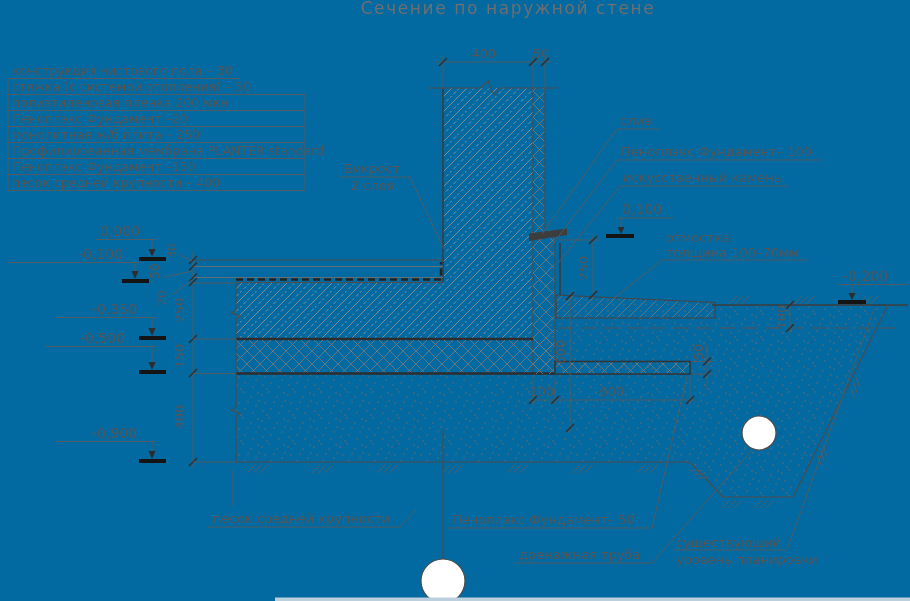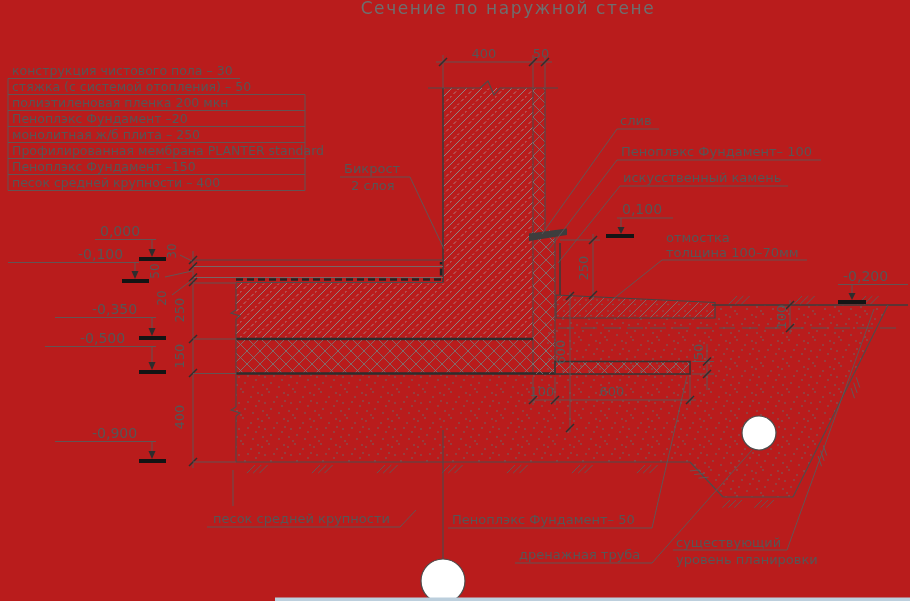--- a/index.html
+++ b/index.html
@@ -1,16 +1,16 @@
 <!DOCTYPE html>
 <html><head>
 <meta charset="utf-8">
 <style>
   html,body{margin:0;padding:0;background:#ffffff;}
-  #stage{position:relative;width:910px;height:601px;background:#b91c1c;overflow:hidden;
+  #stage{position:relative;width:910px;height:601px;background:#0369a1;overflow:hidden;
          font-family:"DejaVu Sans",sans-serif;}
   svg{position:absolute;left:0;top:0;}
   text{font-family:"DejaVu Sans",sans-serif;fill:#565656;} .t12{font-size:12px;} .t125{font-size:12.5px;}
   .t13{font-size:13px;} .t14{font-size:14px;}
   .title{font-size:17px;letter-spacing:1.6px;fill:#6e6e6e;}
   .ln      {stroke:#4c4c4c;stroke-width:1.1;fill:none;}
   .ln-thin {stroke:#6f6f6f;stroke-width:0.9;fill:none;}
   .ln-med  {stroke:#3c3c3c;stroke-width:1.6;fill:none;}
   .ln-thick{stroke:#2d2d2d;stroke-width:2.3;fill:none;}
   .dim     {stroke:#5a5a5a;stroke-width:0.9;fill:none;}

